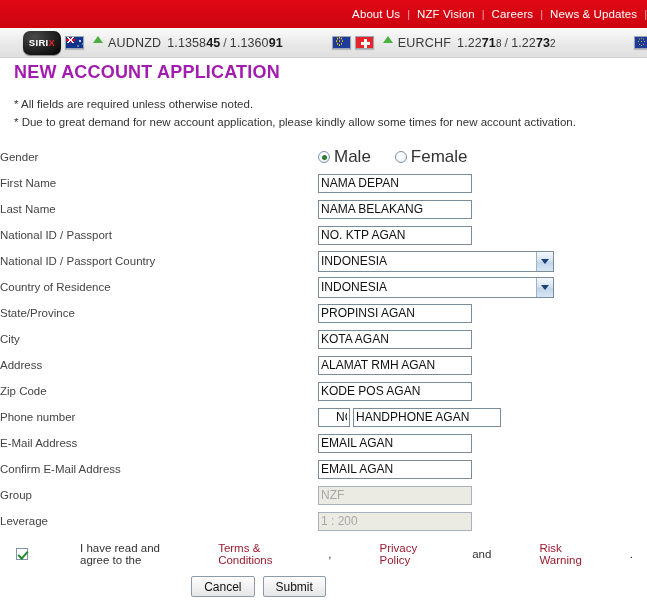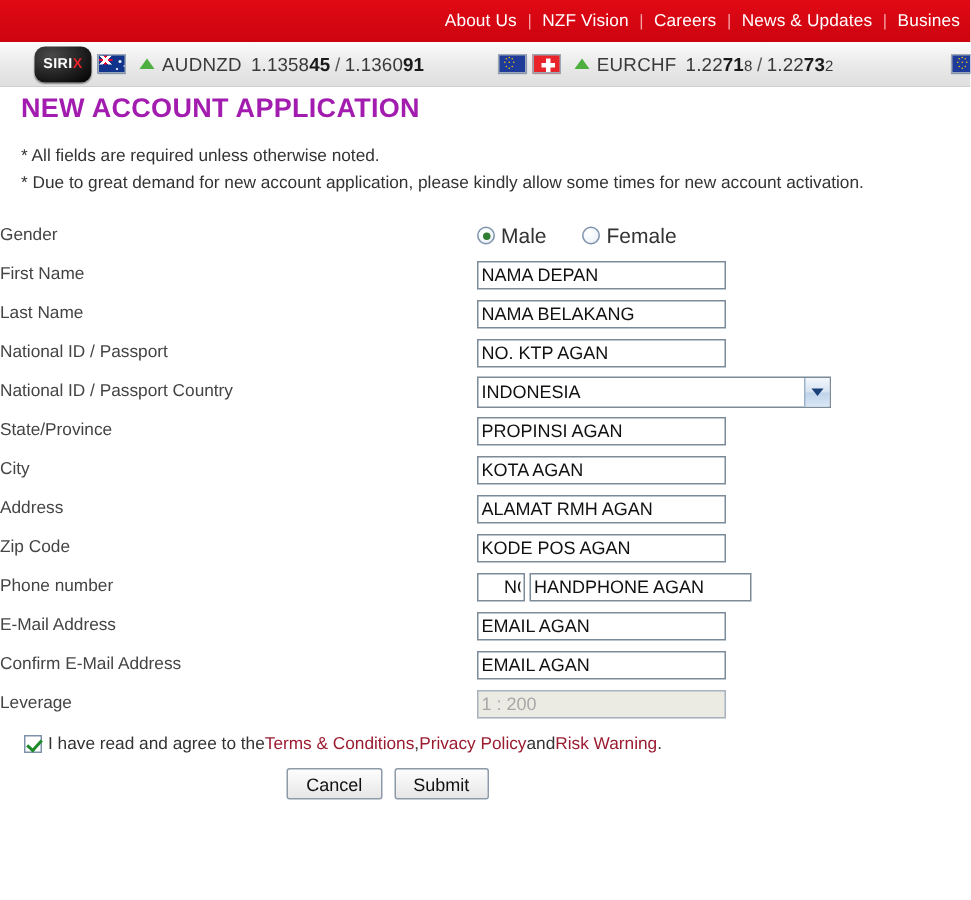--- a/index.html
+++ b/index.html
@@ -61,21 +61,21 @@
     display:flex;align-items:center;justify-content:center;
     flex:0 0 auto;
     box-shadow:0 1px 1px rgba(0,0,0,.4);
   }
   .sirix-logo span{
     font-size:9.5px;font-weight:bold;color:#fff;letter-spacing:.3px;
     font-family:"Liberation Sans",sans-serif;
   }
   .sirix-logo span i{ color:#e8232a; font-style:normal; }
 
-  .quote{ display:flex; align-items:center; flex:0 0 auto; }
+  .quote{ display:flex; align-items:flex-start; flex:0 0 auto; }
   .flag{
     width:19px;height:13px;margin-left:4px;
     border:1px solid #9aa7b5;
     flex:0 0 auto; position:relative; overflow:hidden;
     box-shadow:0 1px 1px rgba(0,0,0,.18);
   }
   
   .flag.au{ background:#10338b; }
   .flag.au::before{
     content:""; position:absolute; left:0; top:0; width:9px; height:6px;
@@ -157,21 +157,21 @@
   table.form td{ padding:0; vertical-align:middle; height:26px; }
   td.lbl{
     width:318px;
     padding-left:14px;
     color:#444;
     font-size:11.5px;
     white-space:nowrap;
   }
 
   input.txt{
-    width:166px; height:19px;
+    width:154px; height:19px;
     border:1px solid #7c8b9a;
     font-family:"Liberation Sans", sans-serif;
     font-size:12px;
     color:#111;
     padding:1px 2px;
     background:#fff;
     outline:none;
   }
   input.txt.small{ width:32px;padding-left:17px; }
   input.txt.phone2{ width:148px; margin-left:3px; }
@@ -213,27 +213,27 @@
     width:12px;height:12px;border-radius:50%;
     border:1px solid #7e93ab;
     background:radial-gradient(circle at 38% 32%,#ffffff 0%,#f2f6fa 60%,#dde6f0 100%);
     display:flex;align-items:center;justify-content:center;
     flex:0 0 auto;
   }
   .rdo.on::after{
     content:""; width:5px;height:5px;border-radius:50%;
     background:#2f7d32;
   }
-  .radio-item label{ margin-left:4px; font-size:14px; color:#333; }
+  .radio-item label{ margin-left:4px; font-size:17px; color:#333; }
 
   
   .agree{
     margin:8px 14px 0 16px;
     display:flex; align-items:center;
-    font-size:11.5px; color:#333;
+    font-size:11.5px; color:#333;gap:48px;
   }
   .chk{
     width:12px;height:12px;
     border:1px solid #7e93ab;
     background:#fff;
     display:flex;align-items:center;justify-content:center;
     flex:0 0 auto; margin-right:4px;
     position:relative;
   }
   .chk.on::after{
@@ -274,21 +274,20 @@
 <div class="topnav">
   <div class="navinner">
     <a href="#">About Us</a>
     <span class="sep">|</span>
     <a href="#">NZF Vision</a>
     <span class="sep">|</span>
     <a href="#">Careers</a>
     <span class="sep">|</span>
     <a href="#">News &amp; Updates</a>
     <span class="sep">|</span>
-    <a href="#">Busines</a>
   </div>
 </div>
 
 <div class="ticker">
 
   <div class="sirix-logo">
     <span><span>SIRI</span><i>X</i></span>
   </div>
 
   <div class="quote">
@@ -377,20 +376,33 @@
           <select class="sel">
             <option>INDONESIA</option>
           </select>
           <span class="selbtn">
             <span class="chev"></span>
           </span>
         </span>
       </td>
     </tr>
 
+    <tr>
+      <td class="lbl">Country of Residence</td>
+      <td>
+        <span class="selwrap">
+          <select class="sel">
+            <option>INDONESIA</option>
+          </select>
+          <span class="selbtn">
+            <span class="chev"></span>
+          </span>
+        </span>
+      </td>
+    </tr>
 
     <tr>
       <td class="lbl">State/Province</td>
       <td>
         <input class="txt" type="text" value="PROPINSI AGAN" style="">
       </td>
     </tr>
 
     <tr>
       <td class="lbl">City</td>
@@ -428,20 +440,26 @@
     </tr>
 
     <tr>
       <td class="lbl">Confirm E-Mail Address</td>
       <td>
         <input class="txt" type="text" value="EMAIL AGAN" style="">
       </td>
     </tr>
 
 
+    <tr>
+      <td class="lbl">Group</td>
+      <td>
+        <input class="txt" type="text" disabled="" value="NZF" style="">
+      </td>
+    </tr>
 
     <tr>
       <td class="lbl">Leverage</td>
       <td>
         <input class="txt" type="text" disabled="" value="1 : 200" style="">
       </td>
     </tr>
 
   </tbody>
     </table>

